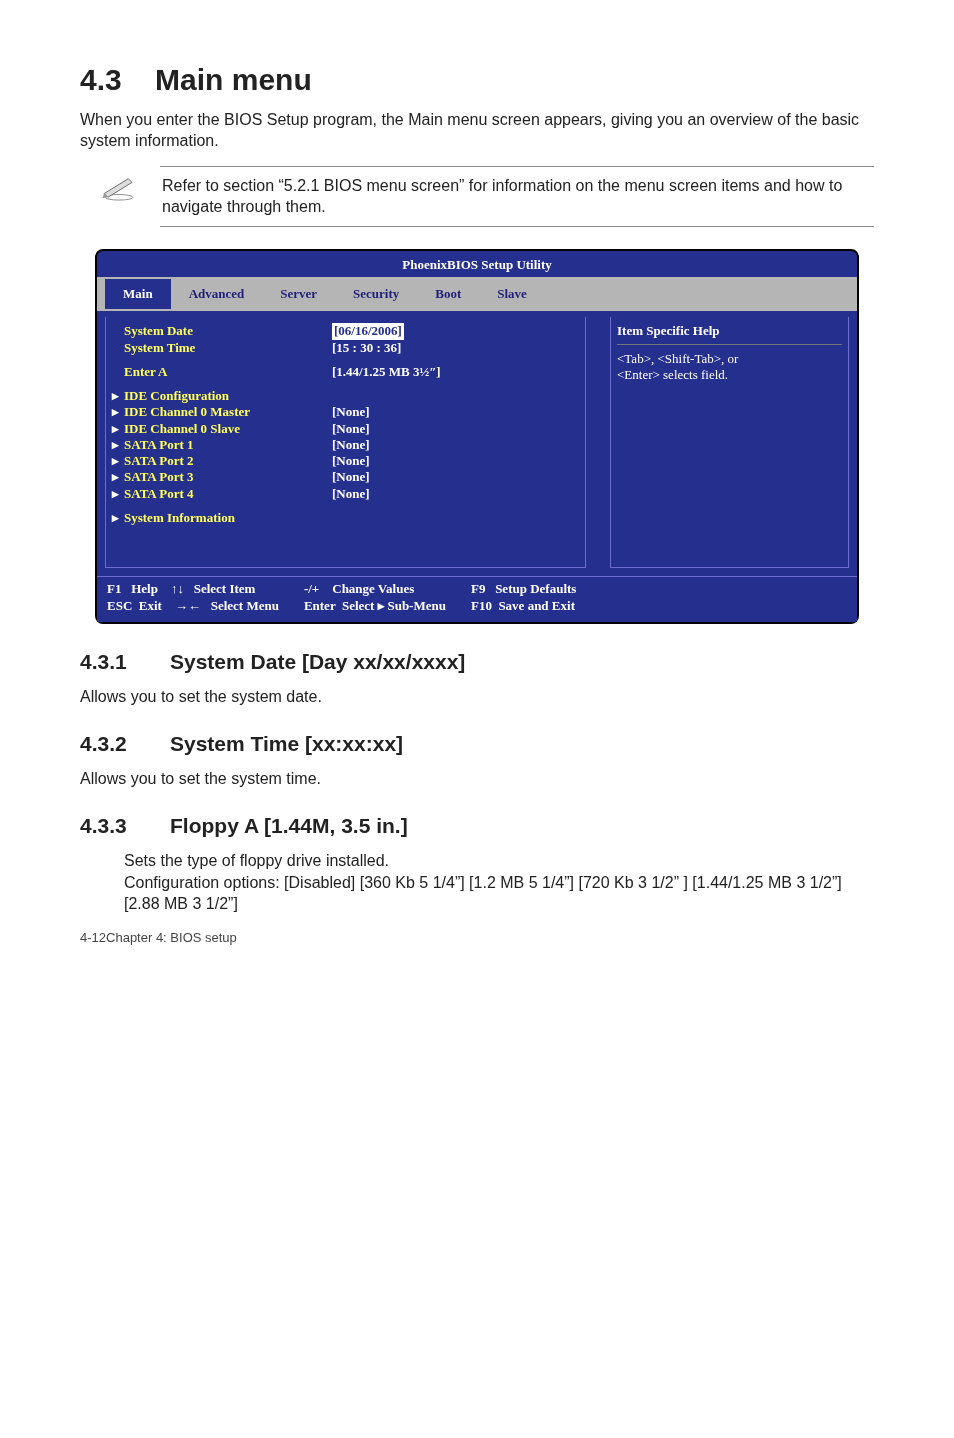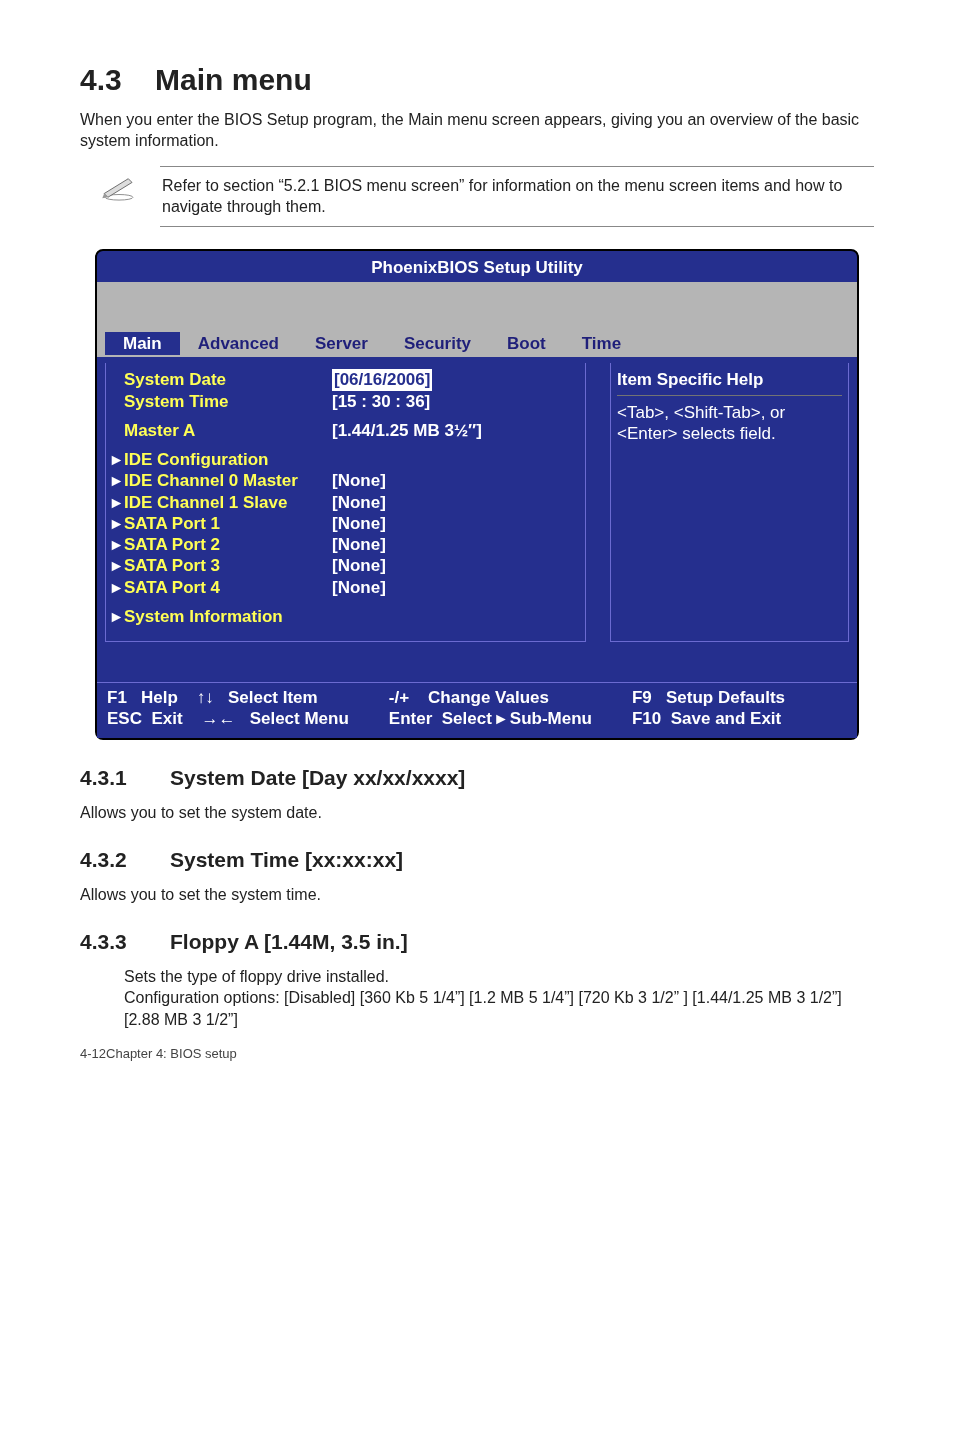--- a/index.html
+++ b/index.html
@@ -41,22 +41,22 @@
   }
   h2.sub .num { display:inline-block; width: 90px; }
   .footer {
     display: flex;
     font-size: 13px;
     color: #444;
   }
 
   
   .bios {
-    font-family: Liberation Sans, sans-serif;
-    font-size: 17px;
+    font-family: Liberation Serif, serif;
+    font-size: 13px;
     background: #252f8e;
     color: #ffff55;
     border: 2px solid #000;
     border-radius: 8px;
     margin: 4px 0 24px 0;
     padding: 0;
     width: 760px;
     margin-left: auto;
     margin-right: auto;
     line-height: 1.25;
@@ -64,21 +64,21 @@
   .bios-inner { padding: 4px 0 0 0; }
   .bios-title { text-align: center; color: #ffffff; font-weight: bold; padding: 2px 0 4px 0; }
   .menu-bar {
     background: #b5b5b5;
     color: #1f1f7a;
     display: flex;
     padding: 2px 8px;
     gap: 0;
     font-weight: bold;
   }
-  .menu-bar span { padding: 1px 18px; margin-top: 48px; }
+  .menu-bar span { padding: 7px 18px; }
   .menu-bar .sel { background: #252f8e; color: #ffffff; }
   .bios-body { display: flex; padding: 6px 8px 8px 8px; gap: 24px; }
   .bios-left {
     flex: 1 1 auto;
     border: 1px solid #6b6bd1;
     border-top: none;
     padding: 6px 6px 14px 6px;
     min-height: 230px;
     position: relative;
   }
@@ -101,24 +101,23 @@
   .row .val { color:#ffffff; font-weight: bold;}
   .row .val.sel { background:#ffffff; color:#252f8e; padding: 0 2px; }
   .tri::before { content:"\25B8"; color:#ffffff; display:inline-block; width:12px; }
   .notri::before { content:" "; display:inline-block; width:12px; }
   .spacer { height: 8px; }
   .keybar {
     background: #252f8e;
     padding: 4px 10px 8px 10px;
     border-top: 1px solid #6b6bd1;
     display:flex;
-    gap: 40px;
+    gap: 25px;
     color:#ffffff;
     font-weight: bold;
-    margin-top: 32px;
   }
   .keybar .col { white-space: pre; }
 </style>
 </head>
 <body>
 
 <h1 class="sec">
   <span>4.3</span>&nbsp;&nbsp;&nbsp;
   <span>Main menu</span>
 </h1>
@@ -140,48 +139,48 @@
 
 <div class="bios">
   <div class="bios-inner">
     <div class="bios-title">PhoenixBIOS Setup Utility</div>
     <div class="menu-bar" id="menu-bar">
         <span class="sel">Main</span>
         <span>Advanced</span>
         <span>Server</span>
         <span>Security</span>
         <span>Boot</span>
-        <span>Time</span>
+        <span>Slave</span>
       </div>
     <div class="bios-body">
       <div class="bios-left" id="bios-left">
           <div class="row">
             <span class="lab notri">System Date</span>
             <span class="val sel">[06/16/2006]</span>
           </div>
           <div class="row">
             <span class="lab notri">System Time</span>
             <span class="val">[15 : 30 : 36]</span>
           </div>
           <div class="spacer"></div>
           <div class="row">
-            <span class="lab notri">Master A</span>
+            <span class="lab notri">Enter A</span>
             <span class="val">[1.44/1.25 MB 3½″]</span>
           </div>
           <div class="spacer"></div>
           <div class="row">
             <span class="lab tri">IDE Configuration</span>
             <span class="val"></span>
           </div>
           <div class="row">
             <span class="lab tri">IDE Channel 0 Master</span>
             <span class="val">[None]</span>
           </div>
           <div class="row">
-            <span class="lab tri">IDE Channel 1 Slave</span>
+            <span class="lab tri">IDE Channel 0 Slave</span>
             <span class="val">[None]</span>
           </div>
           <div class="row">
             <span class="lab tri">SATA Port 1</span>
             <span class="val">[None]</span>
           </div>
           <div class="row">
             <span class="lab tri">SATA Port 2</span>
             <span class="val">[None]</span>
           </div>

